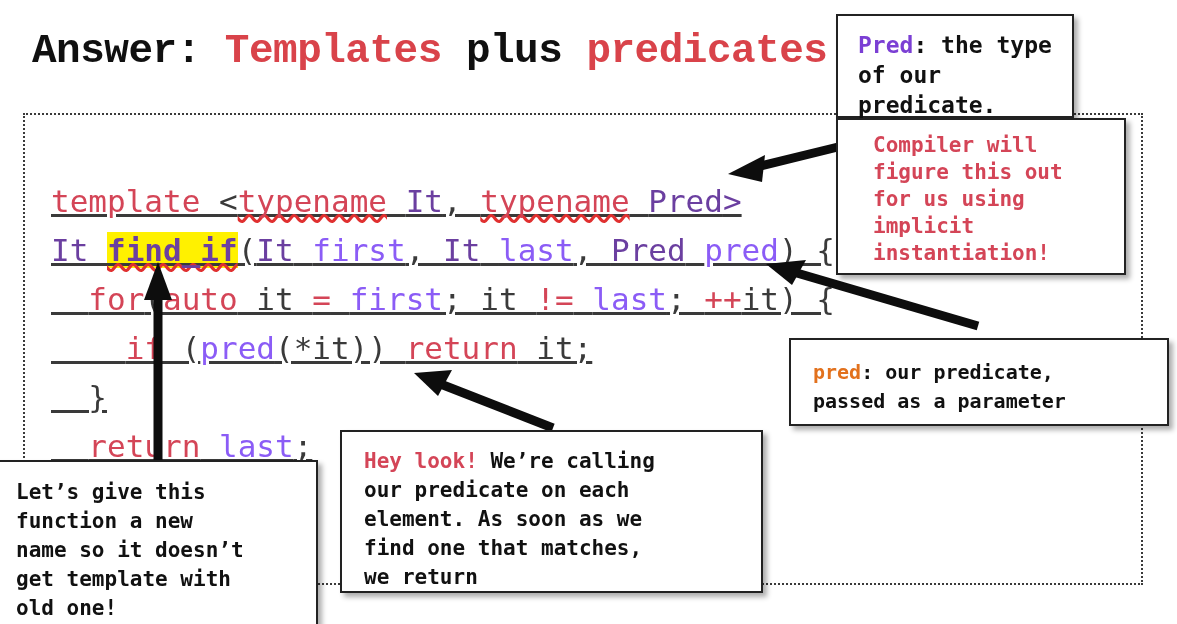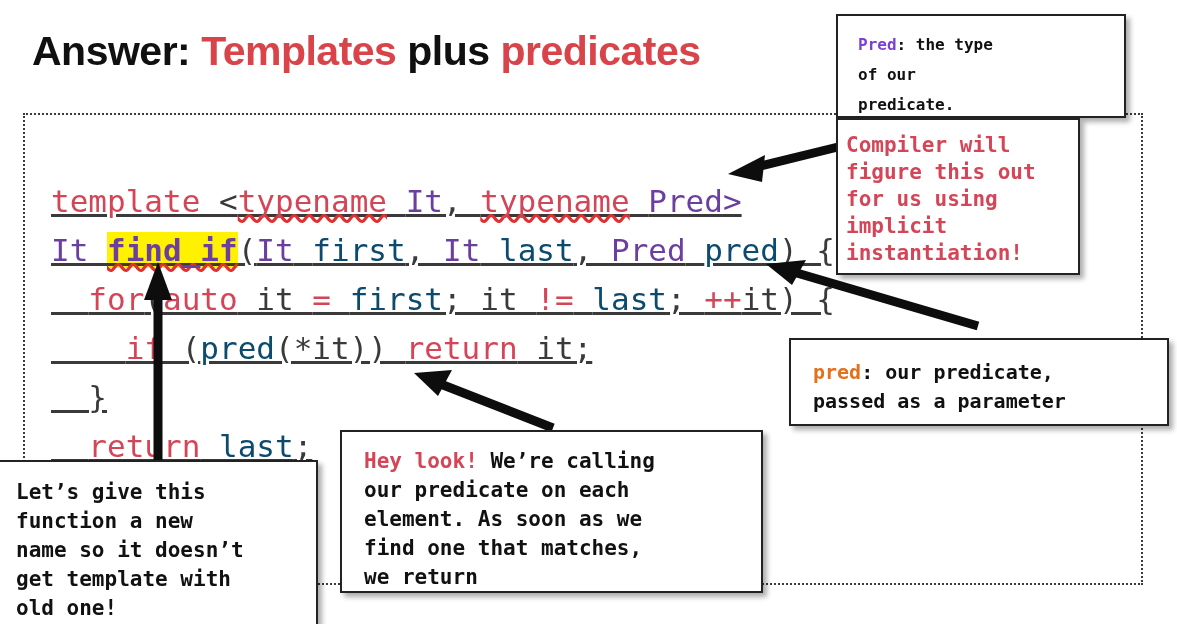--- a/index.html
+++ b/index.html
@@ -14,21 +14,21 @@
     background: #ffffff;
     overflow: hidden;
     font-family: "Liberation Sans", sans-serif;
   }
 
   
   #title {
     position: absolute;
     left: 32px;
     top: 28px;
-    font-family: Liberation Sans, sans-serif;
+    font-family: Liberation Mono, monospace;
     font-size: 41px;
     font-weight: bold;
     letter-spacing: -0.5px;
     white-space: nowrap;
     color: #101010;
   }
   #title .accent { color: #D9434A; }
 
   
   #code-block {
@@ -48,21 +48,21 @@
     font-family: "DejaVu Sans Mono", monospace;
     font-size: 31px;
     line-height: 49px;
     white-space: pre;
     color: #3a3a3a;
     text-decoration: underline;
   }
   .ln { display: block; }
   .kw   { color: #D44557; }
   .typ  { color: #6B3FA0; }
-  .par  { color: #0c4a6e; margin-top: 36px; }
+  .par  { color: #8b5cf6; margin-top: 36px; }
   .pun  { color: #3a3a3a; }
   .sq {
     text-decoration: underline wavy #E03030;
     text-decoration-skip-ink: none;
   }
   .hl {
     background: #FFF100;
     color: #6B3FA0;
     font-weight: bold;
     text-decoration: underline wavy #E03030;
@@ -79,28 +79,28 @@
     font-family: "DejaVu Sans Mono", monospace;
     font-weight: bold;
     color: #111111;
     white-space: pre;
   }
   .callout .red    { color: #D44557; }
   .callout .purple { color: #7B3FD4; }
   .callout .orange { color: #E2711D; }
 
   #callout-pred {
-    left: 836px; top: 14px; width: 290px; height: 104px;
-    font-size: 16px; line-height: 30px;
+    left: 836px; top: 14px; width: 238px; height: 104px;
+    font-size: 23px; line-height: 30px;
     padding: 14px 0 0 20px;
   }
   #callout-compiler {
-    left: 836px; top: 118px; width: 244px; height: 157px;
+    left: 836px; top: 118px; width: 290px; height: 157px;
     font-size: 21px; line-height: 27px;
-    padding: 12px 0 0 8px;
+    padding: 12px 0 0 35px;
   }
   #callout-predparam {
     left: 789px; top: 338px; width: 380px; height: 88px;
     font-size: 20px; line-height: 29px;
     padding: 18px 0 0 22px;
   }
   #callout-heylook {
     left: 340px; top: 430px; width: 423px; height: 163px;
     font-size: 21px; line-height: 29px;
     padding: 15px 0 0 22px;

